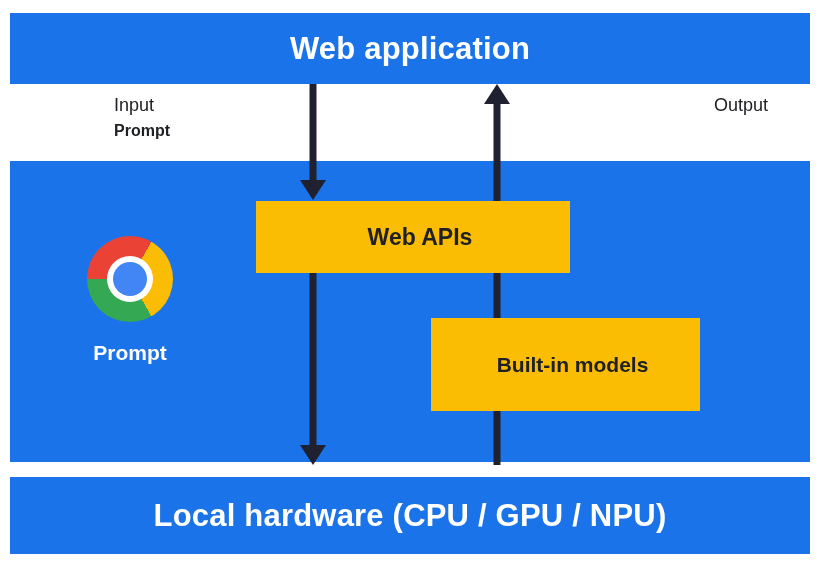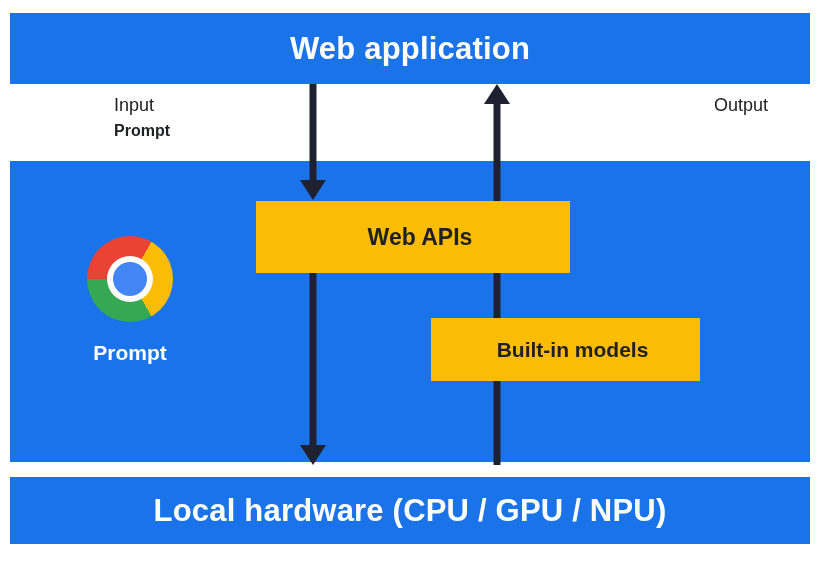--- a/index.html
+++ b/index.html
@@ -12,21 +12,21 @@
 
   
   .layer-bar {
     position: absolute; left: 10px; width: 800px;
     background: var(--blue, #1A73E8);
     display: flex; align-items: center; justify-content: center;
     z-index: 1;
   }
   .layer-bar.top    { top: 13px;  height: 71px; }
   .layer-bar.mid    { top: 161px; height: 301px; }
-  .layer-bar.bottom { top: 477px; height: 67px; }
+  .layer-bar.bottom { top: 477px; height: 77px; }
   .bar-label { color: #ffffff; font-weight: 700; font-size: 31px; letter-spacing: .2px; }
 
   
   .io-note { position: absolute; top: 94px; z-index: 3; color: var(--text-dark, #202124); }
   .io-note.input  { left: 114px; text-align: left; }
   .io-note.output { right: 52px; text-align: center; }
   .io-title { font-size: 18px; line-height: 23px; font-weight: 400; }
   .io-value { font-size: 16px; line-height: 27px; font-weight: 700; }
 
   
@@ -34,21 +34,21 @@
   .arrow-line { stroke: var(--arrow-dark, #1F2130); stroke-width: 7; }
   .arrow-head { fill: var(--arrow-dark, #1F2130); }
 
   
   .yellow-box {
     position: absolute; background: var(--yellow, #FBBC04); z-index: 3;
     display: flex; flex-direction: column; align-items: center; justify-content: center;
     color: var(--text-dark, #202124); font-weight: 700; text-align: center; padding-left: 14px;
   }
   .web-apis { left: 256px; top: 201px; width: 300px; height: 72px; font-size: 23px; }
-  .models   { left: 431px; top: 318px; width: 255px; height: 63px; font-size: 21px; line-height: 28px; }
+  .models   { left: 431px; top: 318px; width: 255px; height: 93px; font-size: 21px; line-height: 28px; }
 
   
   .chrome-logo {
     position: absolute; left: 87px; top: 236px; width: 86px; height: 86px;
     border-radius: 50%; z-index: 3;
     background: conic-gradient(
       var(--chrome-red, #EA4335) 0deg 30deg,
       var(--chrome-yellow, #FBBC05) 30deg 150deg,
       var(--chrome-green, #34A853) 150deg 270deg,
       var(--chrome-red, #EA4335) 270deg 360deg);

